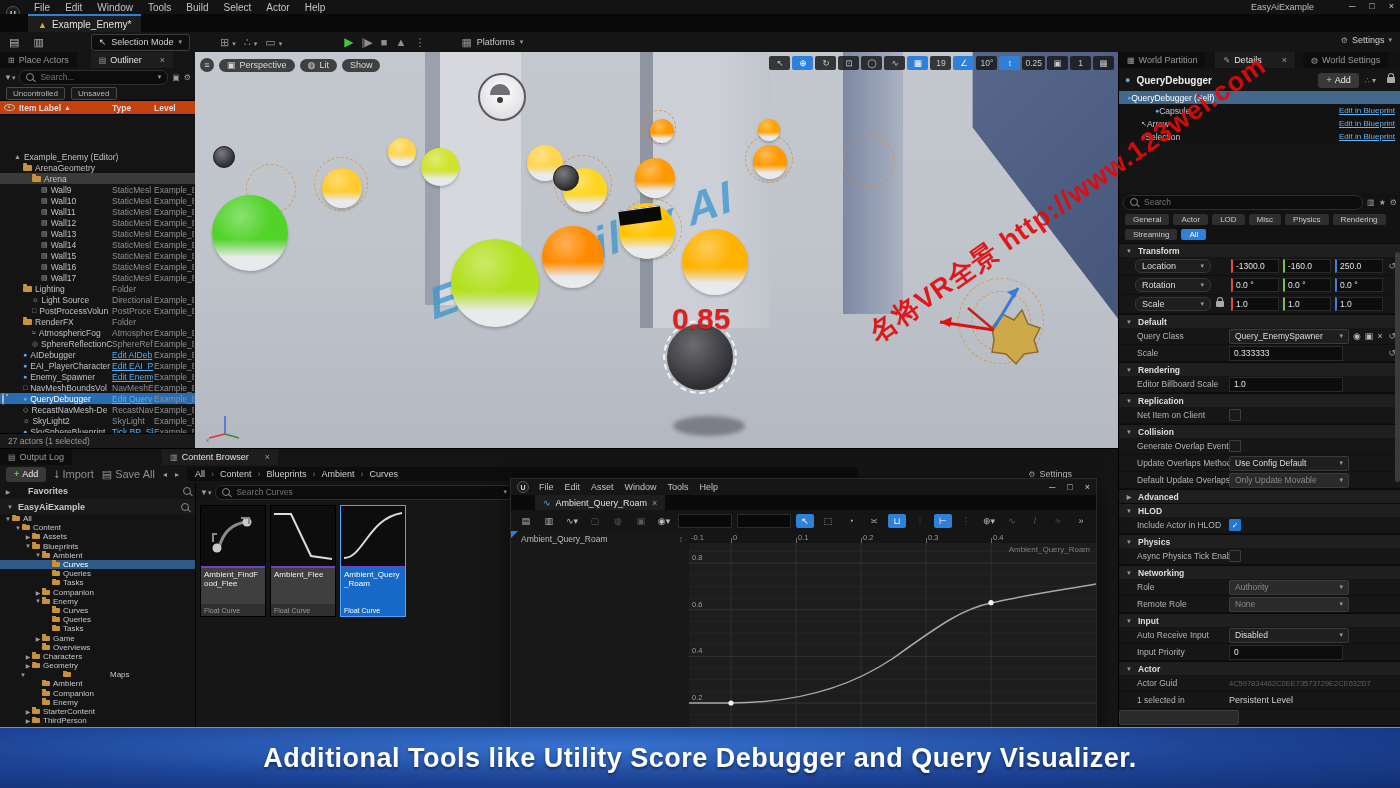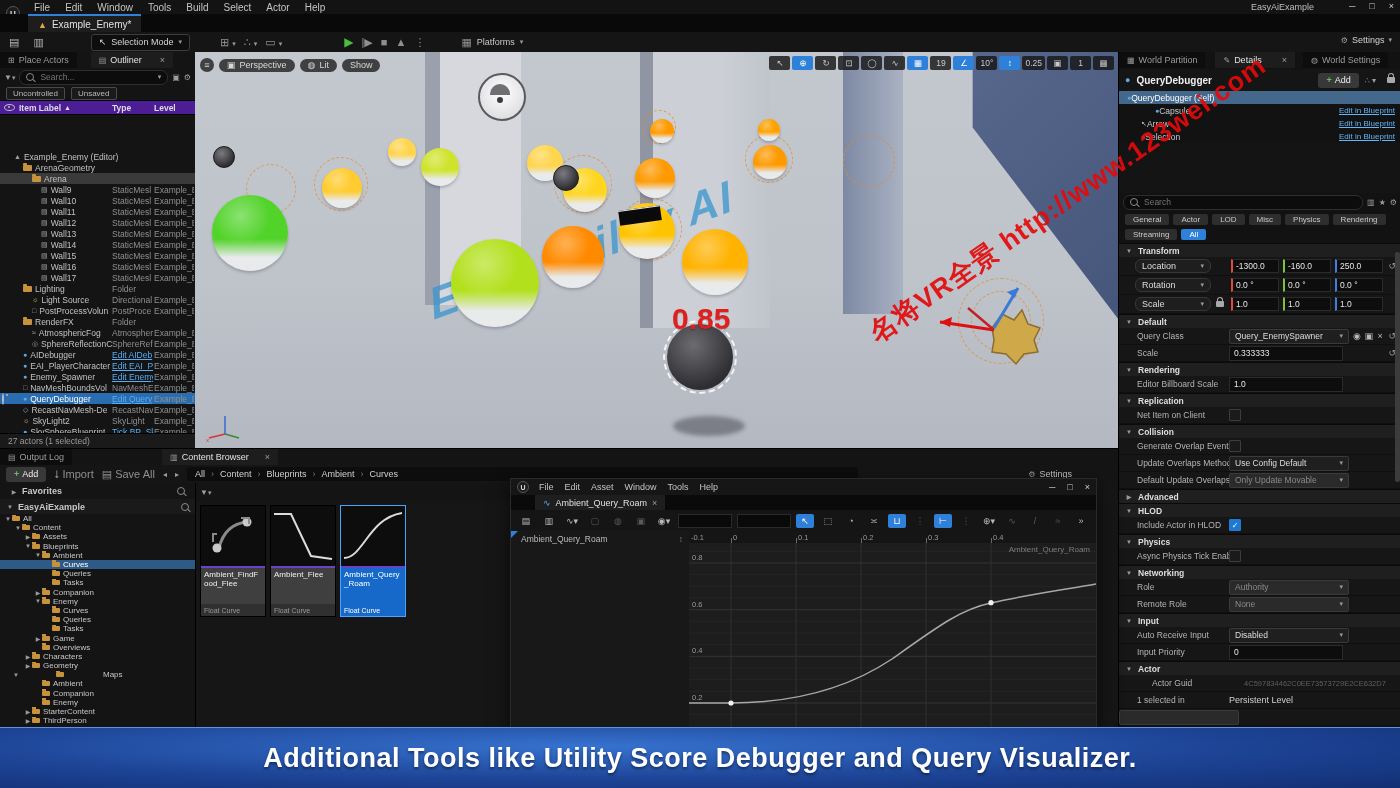--- a/index.html
+++ b/index.html
@@ -29,21 +29,21 @@
   
   #outliner{left:0;top:52px;width:195px;height:396px;background:#141414;border-right:1px solid #000}
   .ptab{height:16px;display:flex;align-items:center;gap:4px;padding:0 8px;background:#0d0d0d;color:#9c9c9c;font-size:9px}
   .ptab.active{background:#1d1d1d;color:#e2e2e2}
   .srow{height:18px;gap:4px;padding:0 4px;background:#141414}
   .search{flex:1;height:13px;background:#0c0c0c;border:1px solid #2e2e2e;border-radius:7px;display:flex;align-items:center;gap:4px;padding:0 6px;color:#6f6f6f}
   .search input{background:none;border:none;outline:none;color:#bbb;font-size:8.5px;width:100%;font-family:inherit}
   .i-mag{width:6px;height:6px;border:1px solid #8a8a8a;border-radius:50%;position:relative;flex:none}
   .i-mag::after{content:"";position:absolute;width:4px;height:1px;background:#8a8a8a;left:5px;top:6px;transform:rotate(45deg)}
   .chip{border:1px solid #4a4a4a;border-radius:2px;padding:1px 6px;font-size:8px;color:#b9b9b9;background:#1a1a1a}
-  .ol-head{height:13px;background:#4c1d95;border-top:1px solid #000;border-bottom:1px solid #000;font-size:8.5px;color:#dcdcdc;font-weight:bold;position:relative}
+  .ol-head{height:13px;background:#c2410c;border-top:1px solid #000;border-bottom:1px solid #000;font-size:8.5px;color:#dcdcdc;font-weight:bold;position:relative}
   .colT{position:absolute;left:112px}.colL{position:absolute;left:154px}
   #ol-rows{position:absolute;left:0;top:99px;width:195px;height:320px;overflow:hidden}
   .ol-row{height:11px;display:flex;align-items:center;font-size:8.5px;position:relative;color:#c2c2c2}
   .ol-row.sel{background:#2a6cb0;color:#fff}
   .ol-row.hil{background:#3a3a3a}
   .ol-type{position:absolute;left:112px;width:41px;overflow:hidden;white-space:nowrap;color:#8f8f8f}
   .ol-type.link{color:#56aef5;text-decoration:underline}
   .ol-lvl{position:absolute;left:154px;width:40px;overflow:hidden;white-space:nowrap;color:#8f8f8f}
   .i-folder{width:9px;height:6px;background:#c8923c;border-radius:1px;position:relative;flex:none;margin-right:3px}
   .i-folder::before{content:"";position:absolute;left:0;top:-2px;width:4px;height:2px;background:#c8923c;border-radius:1px 1px 0 0}
@@ -770,21 +770,21 @@
           </div>
         </div>
         <div class="prow" style="height: 16px;">
           <span class="plabel">Input Priority</span>
           <div class="dinp">0</div>
         </div>
         <div class="sec-h">
           <span class="tcaret">▼</span>
           <span>Actor</span>
         </div>
-        <div class="prow" style="height: 16px; justify-content: center;">
+        <div class="prow" style="height: 16px;">
           <span class="plabel">Actor Guid</span>
           <span style="color: rgb(95, 95, 95); font-size: 7.5px;">4C597834462C0EE73573729E2CE632D7</span>
         </div>
         <div class="prow" style="height: 16px;">
           <span class="plabel">1 selected in</span>
           <span style="color: rgb(207, 207, 207);">Persistent Level</span>
         </div>
         <div class="prow" style="height: 16px;">
           <div class="dd dis"></div>
         </div>
@@ -824,21 +824,21 @@
           <span style="color: rgb(122, 122, 122);">›</span>
           <span>Curves</span>
         </div>
       <div class="abs flex" style="right:46px;gap:4px">
         <span class="gicon">⚙</span>
         <span>Settings</span>
       </div>
     </div>
 
     <div class="abs" style="left:0;top:34px;width:195px;height:245px;border-right:1px solid #000;background:#141414">
-      <div class="flex" style="height:16px;padding:0 10px;gap:4px">
+      <div class="flex" style="height:16px;padding:0 4px;gap:16px">
         <span class="tcaret">▶</span>
         <span style="font-weight:bold">Favorites</span>
         <span class="i-mag" style="margin-left:auto"></span>
       </div>
       <div class="flex" style="height:15px;padding:0 6px;gap:4px;background:#1a1a1a">
         <span class="tcaret">▼</span>
         <span style="font-weight:bold">EasyAiExample</span>
         <span class="i-mag" style="margin-left:auto"></span>
       </div>
       <div id="cb-tree">
@@ -920,21 +920,21 @@
           <div class="tree-row" style="padding-left: 24px;">
             <span class="tcaret">▶</span>
             <span class="mini-folder"></span>
             <span>Characters</span>
           </div>
           <div class="tree-row" style="padding-left: 24px;">
             <span class="tcaret">▶</span>
             <span class="mini-folder"></span>
             <span>Geometry</span>
           </div>
-          <div class="tree-row" style="padding-left: 12px; gap: 36px;">
+          <div class="tree-row" style="padding-left: 19px; gap: 36px;">
             <span class="tcaret">▼</span>
             <span class="mini-folder"></span>
             <span>Maps</span>
           </div>
           <div class="tree-row" style="padding-left: 34px;">
             <span class="tcaret"></span>
             <span class="mini-folder"></span>
             <span>Ambient</span>
           </div>
           <div class="tree-row" style="padding-left: 34px;">
@@ -956,20 +956,25 @@
             <span class="tcaret">▶</span>
             <span class="mini-folder"></span>
             <span>ThirdPerson</span>
           </div>
         </div>
     </div>
 
     <div class="abs" style="left:196px;top:34px;width:922px;height:245px;background:#161616">
       <div class="srow flex" style="width:314px">
         <span class="gicon">▼<span class="caret">▾</span></span>
+        <div class="search">
+          <span class="i-mag"></span>
+          <input placeholder="Search Curves" style="">
+          <span class="caret">▾</span>
+        </div>
       </div>
       <div id="asset-grid" class="flex" style="padding:4px 0 0 4px;gap:4px;align-items:flex-start">
           <div class="tile">
             <div class="thumb"><svg width="64" height="58">
                 <path d="M18,42 Q24,18 46,16" stroke="#8a8a8a" stroke-width="3" fill="none"></path>
                 <circle cx="16" cy="42" r="4.5" fill="#c9c9c9"></circle>
                 <circle cx="46" cy="16" r="4.5" fill="#c9c9c9"></circle>
                 <path d="M12,36 v-8 h4 M40,12 h8 v6" stroke="#8a8a8a" stroke-width="2" fill="none"></path>
               </svg></div>
             <div class="tstrip"></div>

